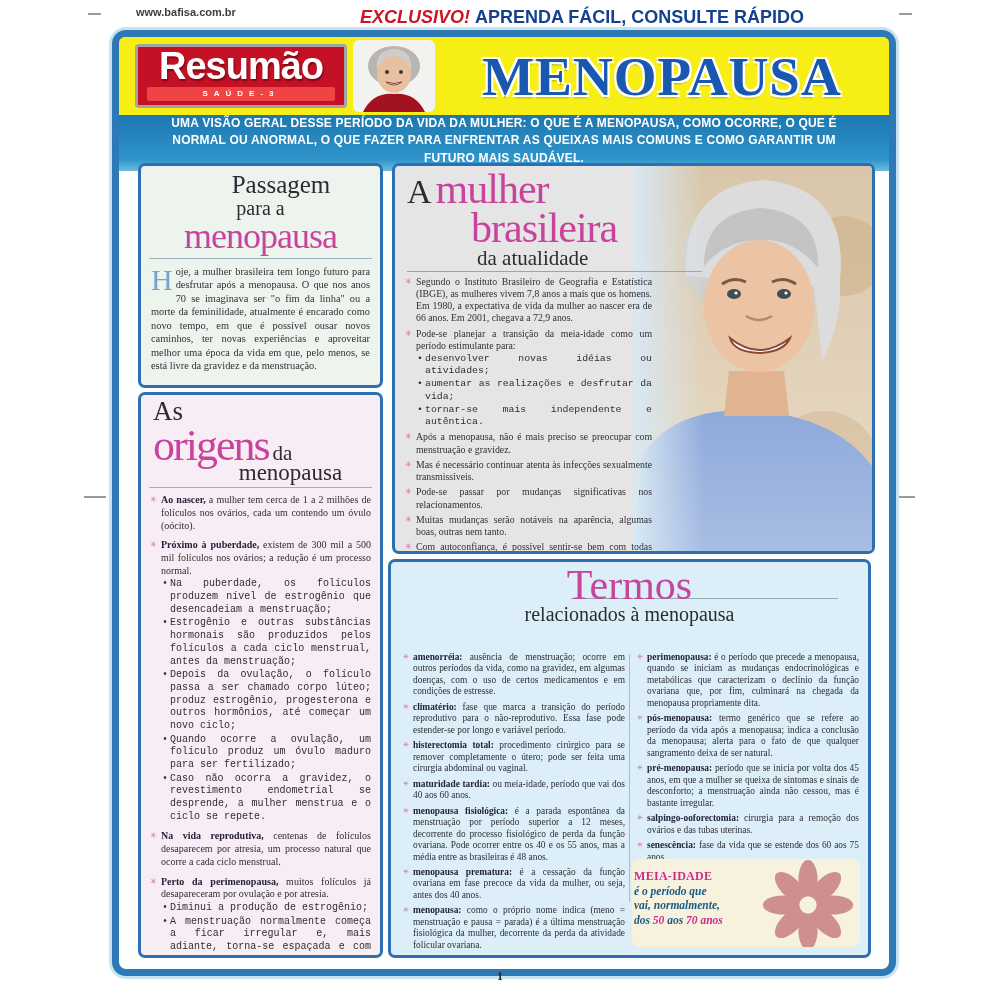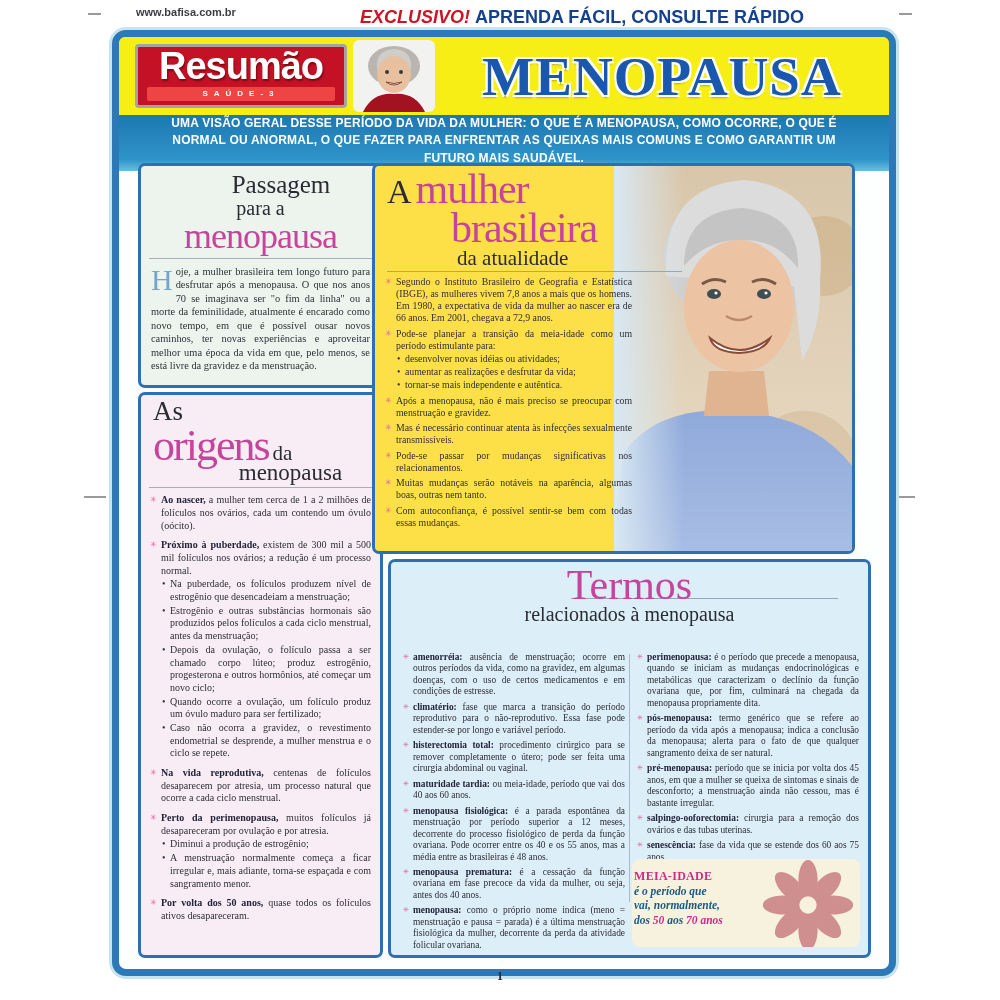--- a/index.html
+++ b/index.html
@@ -67,25 +67,25 @@
   .orig-origens{font-size:44px;color:#c8439b;letter-spacing:-2px;}
   .orig-da{font-size:21px;color:#2b2b33;}
   .orig-meno{display:block;text-align:center;font-size:23px;color:#2b2b33;margin-top:-4px;margin-left:60px;}
 
   .blist{margin:6px 9px 0 9px;}
   .bitem{position:relative;padding-left:11px;font-size:10px;line-height:1.27;text-align:justify;
          color:#2e2e36;margin-bottom:7px;}
   .bitem::before{content:"✳";position:absolute;left:0;top:1px;font-size:8px;color:#e0609f;}
   .bitem b,.term b{color:#23233a;}
   .sublist{margin-top:1px;}
-  .sitem{position:relative;padding-left:9px;margin-bottom:1px;}
+  .sitem{position:relative;padding-left:9px;margin-bottom:1px;font-family:Liberation Mono, monospace;}
   .sitem::before{content:"•";position:absolute;left:1px;top:0;color:#33333b;}
 
   
-  .panel-mulher{left:253px;top:126px;width:483px;height:391px;background:#fde047;}
+  .panel-mulher{left:273px;top:126px;width:483px;height:391px;background:#e5e5e5;}
   .photo-main{position:absolute;right:0;top:0;width:238px;height:100%;}
   .mul-title{position:relative;z-index:2;margin:4px 0 0 12px;line-height:.92;}
   .mul-a{font-size:34px;color:#2b2b33;}
   .mul-big{font-size:42px;color:#c8439b;letter-spacing:-1px;}
   .mul-line2{display:block;margin-left:64px;}
   .mul-sub{display:block;font-size:21px;color:#2b2b33;margin:2px 0 0 70px;}
   .mul-rule{position:relative;z-index:2;height:1px;background:#93a7b6;margin:2px 170px 4px 12px;}
   .mul-list{position:relative;z-index:2;width:247px;margin-left:10px;margin-top:3px;}
   .mul-list .bitem{font-size:9.8px;line-height:1.25;margin-bottom:3px;}
 

